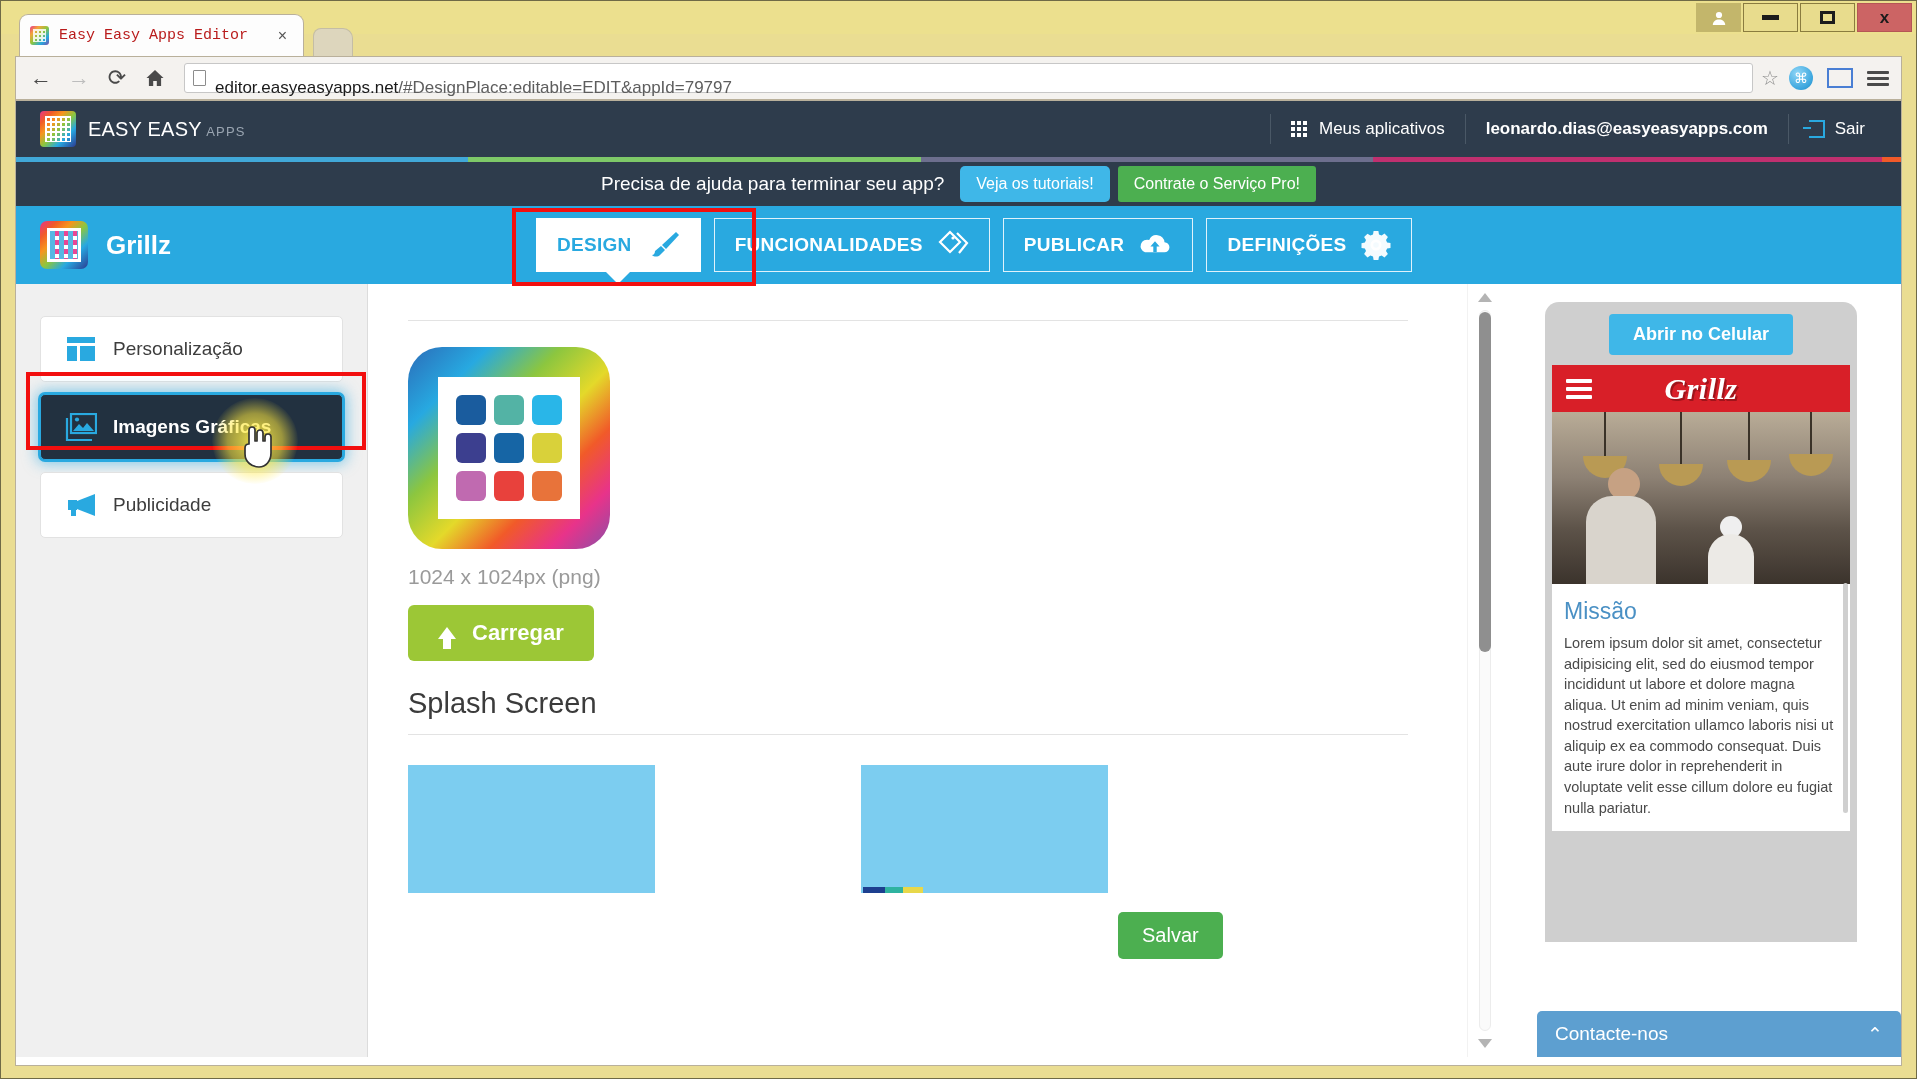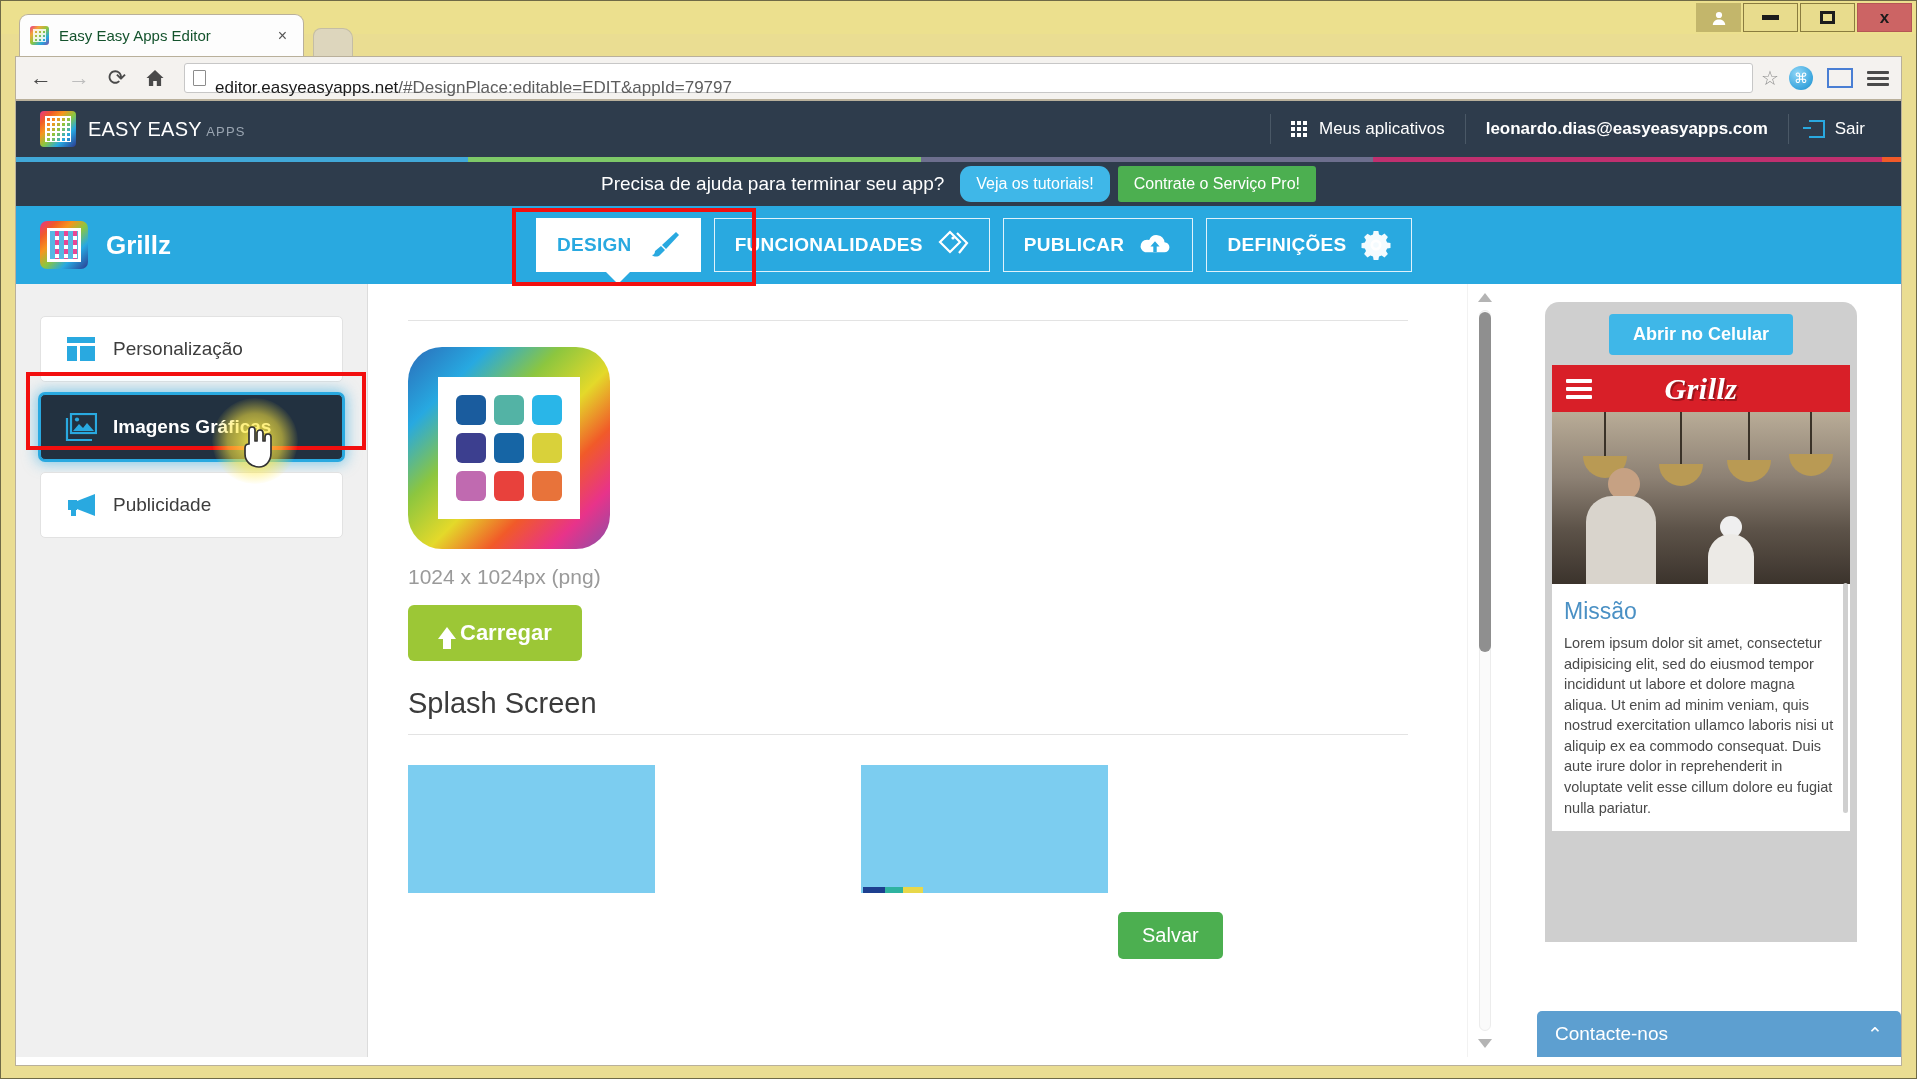--- a/index.html
+++ b/index.html
@@ -54,22 +54,23 @@
     position: relative;
   }
   .chrome-tab .favicon::after{
     content:""; position:absolute; left:3px; top:3px; right:3px; bottom:3px;
     background:
       repeating-linear-gradient(to right,#fff 0 2px,transparent 2px 4px),
       repeating-linear-gradient(to bottom,#fff 0 2px,transparent 2px 4px);
     opacity:.85;
   }
   .chrome-tab .t-title {
-    font-size: 15px; color: #14532d; white-space: nowrap; overflow: hidden;
+    font-size: 15px; color: #b91c1c; white-space: nowrap; overflow: hidden;
     flex: 1 1 auto;
+    font-family: Liberation Mono, monospace;
   }
   .chrome-tab .t-close { font-size: 16px; color: #555; padding: 0 6px; cursor: pointer; }
   .chrome-newtab {
     position: absolute; left: 312px; top: 14px;
     width: 40px; height: 28px; background: #ddd6bd;
     border-top-left-radius: 8px; border-top-right-radius: 10px;
     border: 1px solid #c4bda5; border-bottom: none;
     transform: skewX(0deg);
   }
 
@@ -148,21 +149,21 @@
   .rainbow-strip { height: 5px; display: flex; }
   .rainbow-strip i { display: block; height: 100%; }
 
   
   .help-bar {
     height: 44px; background: #2e3c4c; display: flex; align-items: center;
     justify-content: center; gap: 0;
   }
   .help-text { color: #fff; font-size: 19px; margin-right: 16px; }
   .btn-tutorial {
-    background: #3fb7e8; color: #fff; font-size: 16px; border: none; border-radius: 11px;
+    background: #3fb7e8; color: #fff; font-size: 16px; border: none; border-radius: 5px;
     padding: 9px 16px; cursor: pointer; margin-right: 8px;
   }
   .btn-pro {
     background: #4caf50; color: #fff; font-size: 16px; border: none; border-radius: 3px;
     padding: 9px 16px; cursor: pointer;
   }
 
   
   .app-bar {
     height: 78px; background: #29a9e0; display: flex; align-items: center;
@@ -233,21 +234,21 @@
   }
   .icon-preview .plate { position: absolute; left: 30px; top: 30px; right: 30px; bottom: 30px; background: #fff; }
   .icon-preview .cells { position: absolute; left: 48px; top: 48px; right: 48px; bottom: 48px;
      display: grid; grid-template-columns: repeat(3,1fr); grid-template-rows: repeat(3,1fr); gap: 8px;}
   .icon-preview .cells i { border-radius: 6px; display: block; }
 
   .icon-meta { font-size: 21px; color: #9a9a9a; margin-top: 16px; }
   .btn-upload {
     margin-top: 16px; background: #9cc736; border: none; border-radius: 6px;
     color: #fff; font-size: 22px; font-weight: bold; padding: 15px 30px;
-    display: inline-flex; align-items: center; gap: 4px; cursor: pointer;
+    display: inline-flex; align-items: center; gap: 16px; cursor: pointer;
   }
   .up-arrow { display:block; width:0;height:0; border-left:9px solid transparent; border-right:9px solid transparent;
               border-bottom:12px solid #fff; position: relative;}
   .up-arrow::after{content:"";position:absolute;left:-4px;top:12px;width:8px;height:10px;background:#fff;}
 
   .splash-row { display: flex; gap: 206px; margin-top: 30px; }
   .splash-thumb { width: 247px; height: 128px; background: #7ccdf0; }
   .splash-thumb.b { position: relative; }
   .splash-thumb.b .blob { position:absolute; left:2px; bottom:0; width: 60px; height: 6px;
       background: linear-gradient(to right,#1d3f8f 0 22px,#2fb3a0 22px 40px,#e8d84a 40px 58px); }

